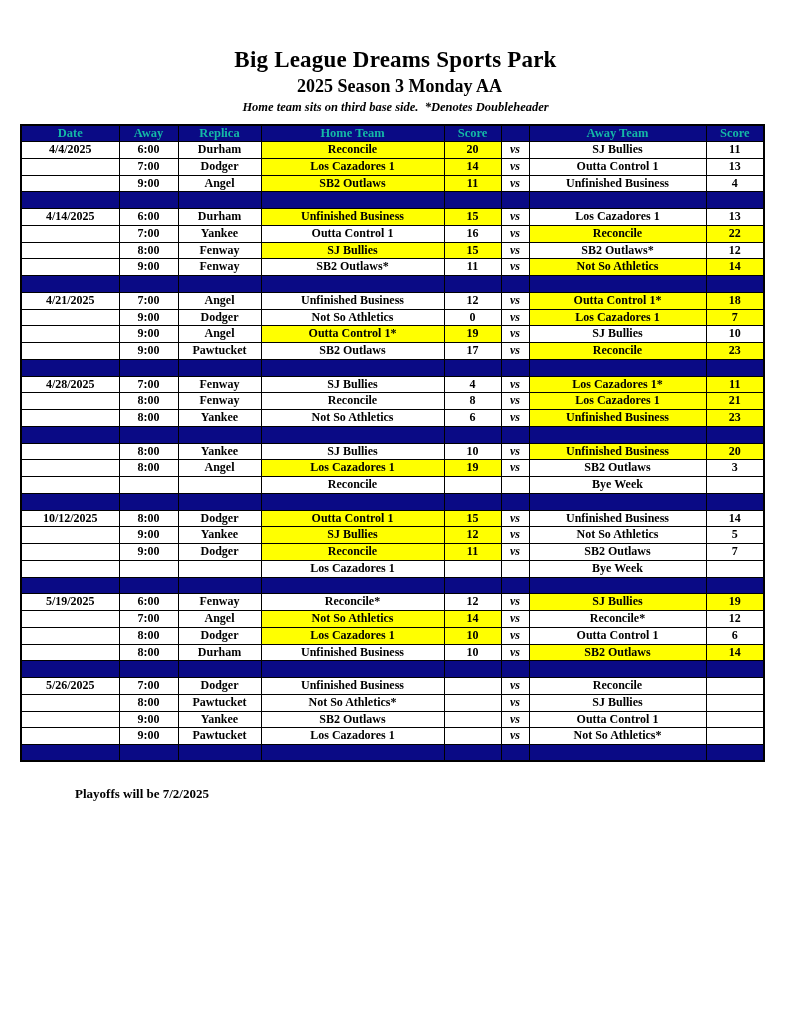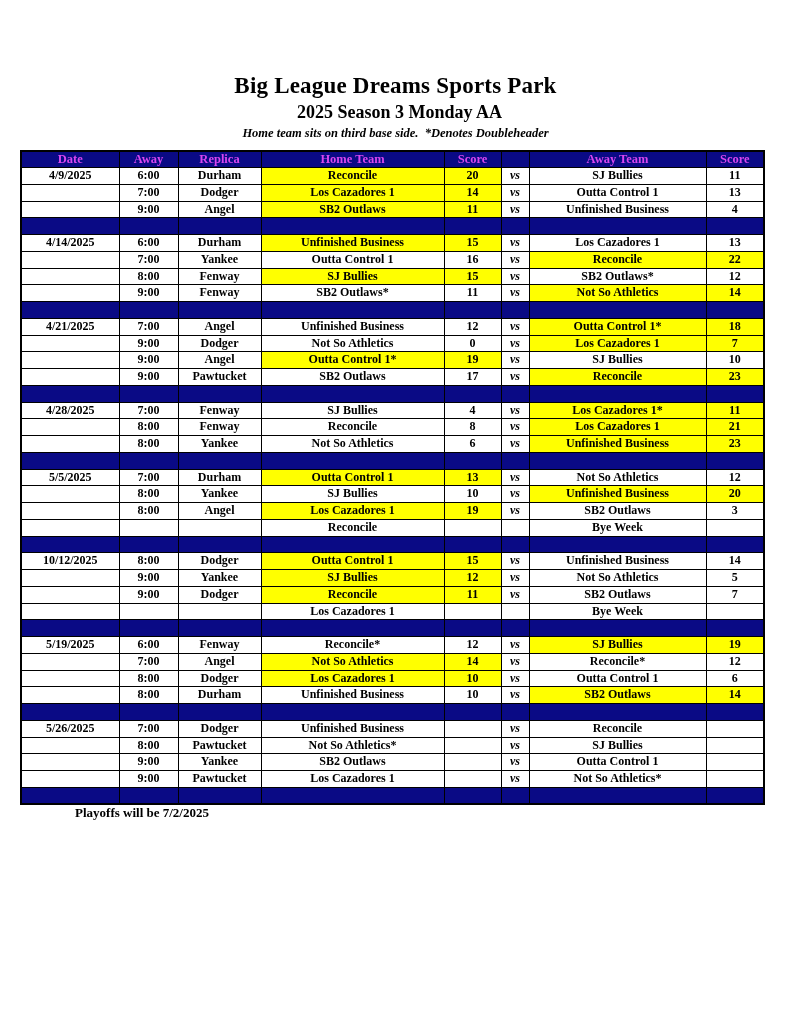--- a/index.html
+++ b/index.html
@@ -14,21 +14,21 @@
     margin: 0; padding: 0;
     background: #ffffff;
     width: 791px; height: 1024px;
     font-family: "Liberation Serif", "DejaVu Serif", serif;
     color: #000;
     overflow: hidden;
   }
   .page { width: 791px; height: 1024px; position: relative; }
   .doc-title {
     text-align: center;
-    padding-top: 73px;
+    padding-top: 47px;
     font-size: 23px;
     font-weight: bold;
     line-height: 1.1;
     letter-spacing: 0.2px;
   }
   .doc-subtitle {
     text-align: center;
     font-size: 18px;
     font-weight: bold;
     margin-top: 5px;
@@ -59,28 +59,28 @@
     font-weight: bold;
     text-align: center;
     vertical-align: middle;
     line-height: 1.15;
     overflow: hidden;
     white-space: nowrap;
     color: var(--cell-text);
   }
   tr.header-row th {
     background: var(--navy);
-    color: #d946ef;
+    color: #14b8a6;
     font-size: 12.5px;
   }
   tr.sep-row td { background: var(--navy); }
   td.hl { background: var(--yellow); color: var(--hl-text); }
   td.vs-cell { font-style: italic; font-size: 11px; margin-top: 7px; }
   .doc-footer {
-    margin: 0 0 0 75px;
+    margin: 24px 0 0 75px;
     font-size: 13px;
     font-weight: bold;
   }
 </style>
 </head>
 <body>
 
 <div class="page">
   <div class="doc-title">Big League Dreams Sports Park</div>
   <div class="doc-subtitle">2025 Season 3 Monday AA</div>
@@ -104,21 +104,21 @@
           <th>Replica</th>
           <th>Home Team</th>
           <th>Score</th>
           <th></th>
           <th>Away Team</th>
           <th>Score</th>
         </tr>
       </thead>
     <tbody>
         <tr class="game-row">
-          <td>4/9/2025</td>
+          <td>4/4/2025</td>
           <td>6:00</td>
           <td>Durham</td>
           <td class="hl">Reconcile</td>
           <td class="hl">20</td>
           <td class="vs-cell">vs</td>
           <td>SJ Bullies</td>
           <td>11</td>
         </tr>
         <tr class="game-row">
           <td></td>
@@ -282,30 +282,20 @@
         </tr>
         <tr class="sep-row">
           <td></td>
           <td></td>
           <td></td>
           <td></td>
           <td></td>
           <td></td>
           <td></td>
           <td></td>
-        </tr>
-        <tr class="game-row">
-          <td>5/5/2025</td>
-          <td>7:00</td>
-          <td>Durham</td>
-          <td class="hl">Outta Control 1</td>
-          <td class="hl">13</td>
-          <td class="vs-cell">vs</td>
-          <td>Not So Athletics</td>
-          <td>12</td>
         </tr>
         <tr class="game-row">
           <td></td>
           <td>8:00</td>
           <td>Yankee</td>
           <td>SJ Bullies</td>
           <td>10</td>
           <td class="vs-cell">vs</td>
           <td class="hl">Unfinished Business</td>
           <td class="hl">20</td>

